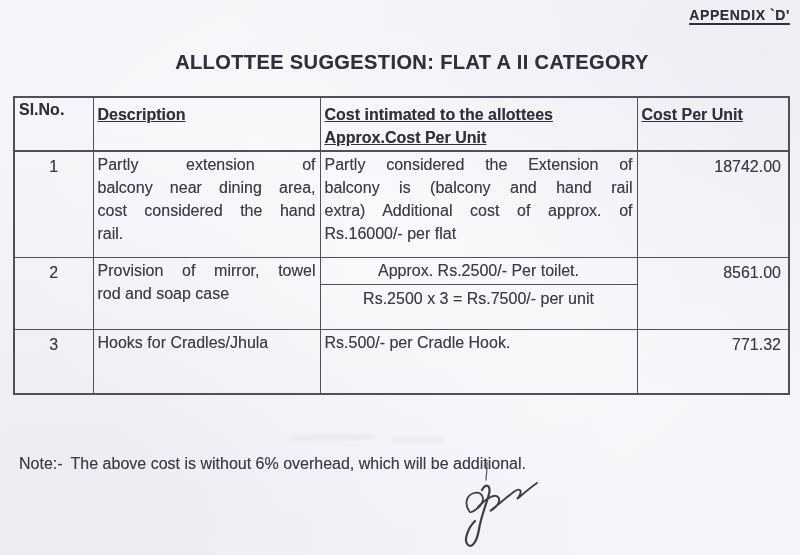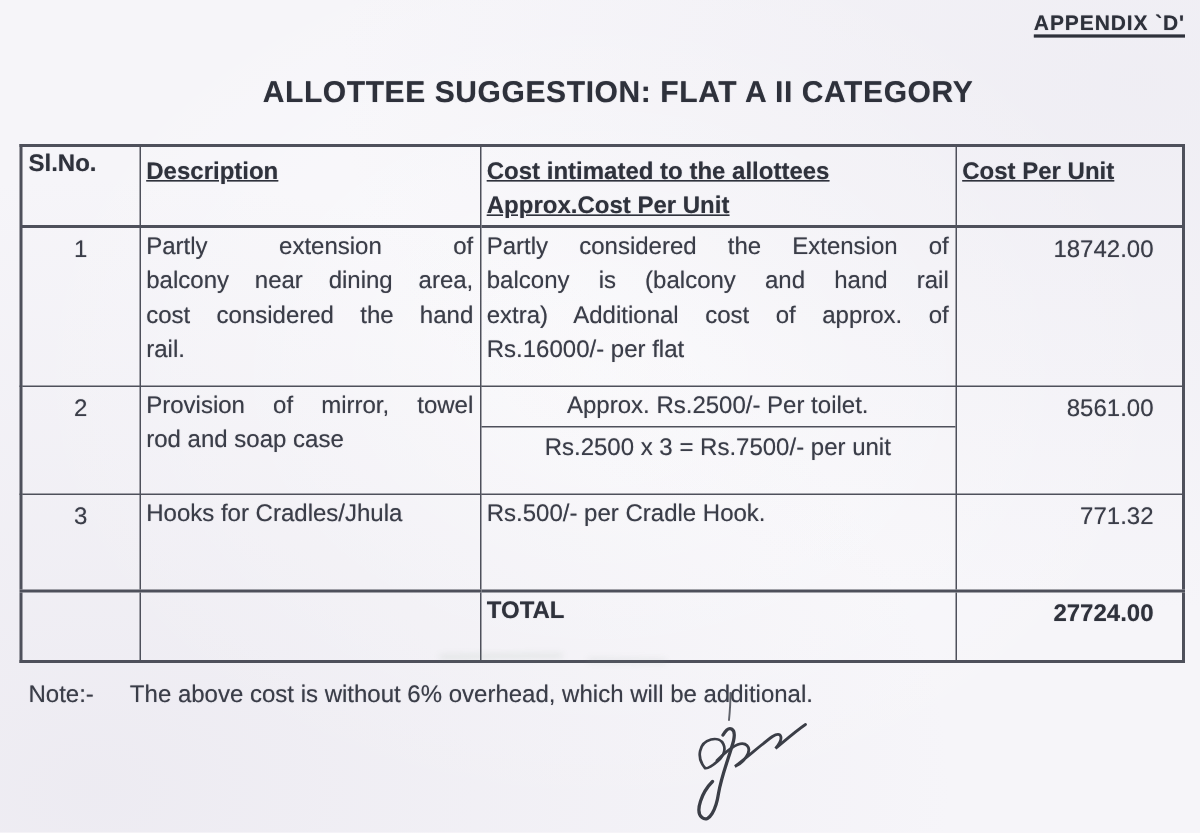--- a/index.html
+++ b/index.html
@@ -76,21 +76,21 @@
     font-weight: bold;
     color: #2f323c;
     border-bottom-width: 2px;
     height: 48px;
     text-align: left;
   }
   .cost-table tr.hdr th.slh { padding-top: 0; }
   .cost-table tr.hdr th.al { padding-top: 5px; text-decoration: underline; }
 
   .cost-table td.sl { text-align: center; padding-top: 3px; }
-  .cost-table td.amt { text-align: right; padding-right: 19px; padding-top: 3px; margin-left: 44px; }
+  .cost-table td.amt { text-align: right; padding-right: 7px; padding-top: 3px; margin-left: 44px; }
 
   .cost-table tr.r1 td { height: 106px; }
   .cost-table tr.r2 td { height: 72px; }
   .cost-table tr.r3 td { height: 65px; }
   .cost-table tr.totalrow td {
     height: 47px;
     border-top-width: 2px;
     font-weight: bold;
     color: #2f323c;
   }
@@ -105,21 +105,21 @@
   td.p0 .plainline { padding: 2px 4px 1px 4px; }
 
   .note-line {
     position: absolute;
     left: 19px;
     top: 455px;
     font-size: 16px;
     color: #3a3d48;
     display: flex;
   }
-  .note-prefix { margin-right: 24px; }
+  .note-prefix { margin-right: 8px; }
 
   .signature-wrap {
     position: absolute;
     left: 436px;
     top: 457px;
     width: 110px;
     height: 98px;
   }
   .signature-wrap svg { width: 100%; height: 100%; }
 
@@ -201,26 +201,20 @@
         <td class="sl">3</td>
         <td>
           <div>Hooks for Cradles/Jhula</div>
         </td>
         <td>
           <div>Rs.500/- per Cradle Hook.</div>
         </td>
         <td class="amt">771.32</td>
       </tr>
 
-      <tr class="totalrow">
-        <td></td>
-        <td></td>
-        <td>TOTAL</td>
-        <td class="amt">27724.00</td>
-      </tr>
     </tbody>
   </table>
 
   <div class="note-line">
     <span class="note-prefix">Note:-</span>
     <span>The above cost is without 6% overhead, which will be additional.</span>
   </div>
 
   <div class="signature-wrap">
     <svg viewBox="0 0 110 98" xmlns="http://www.w3.org/2000/svg">

